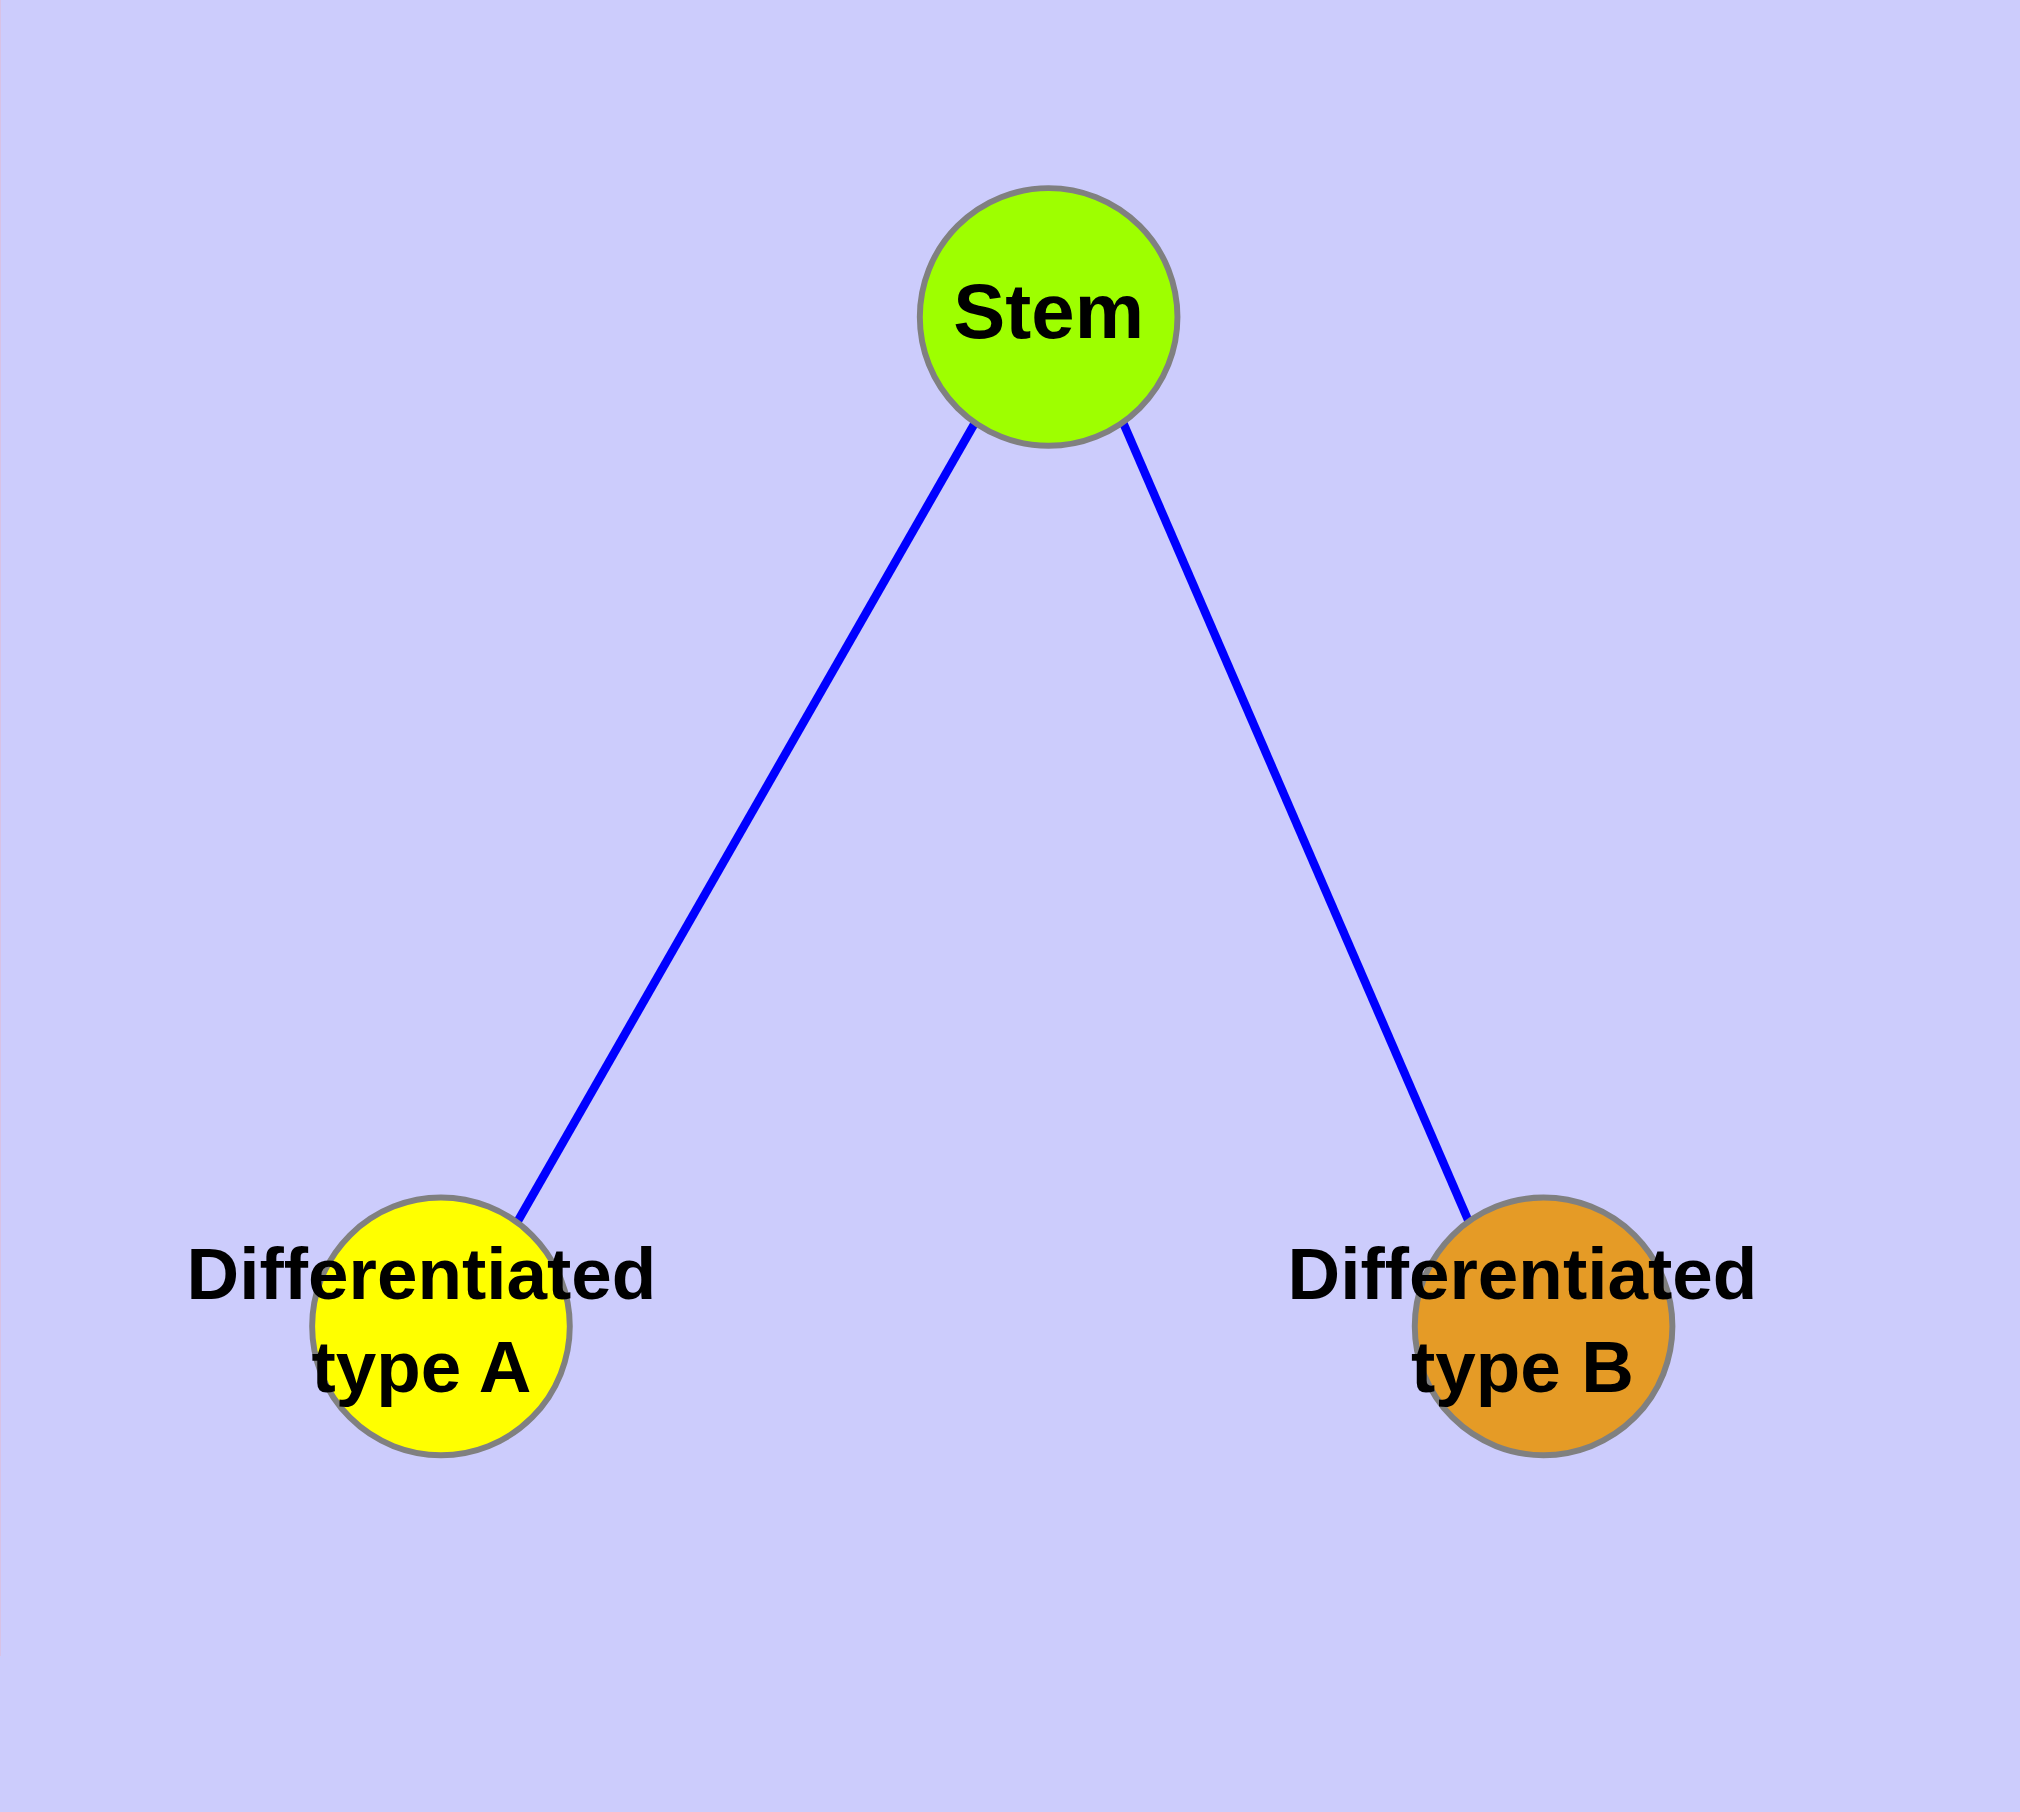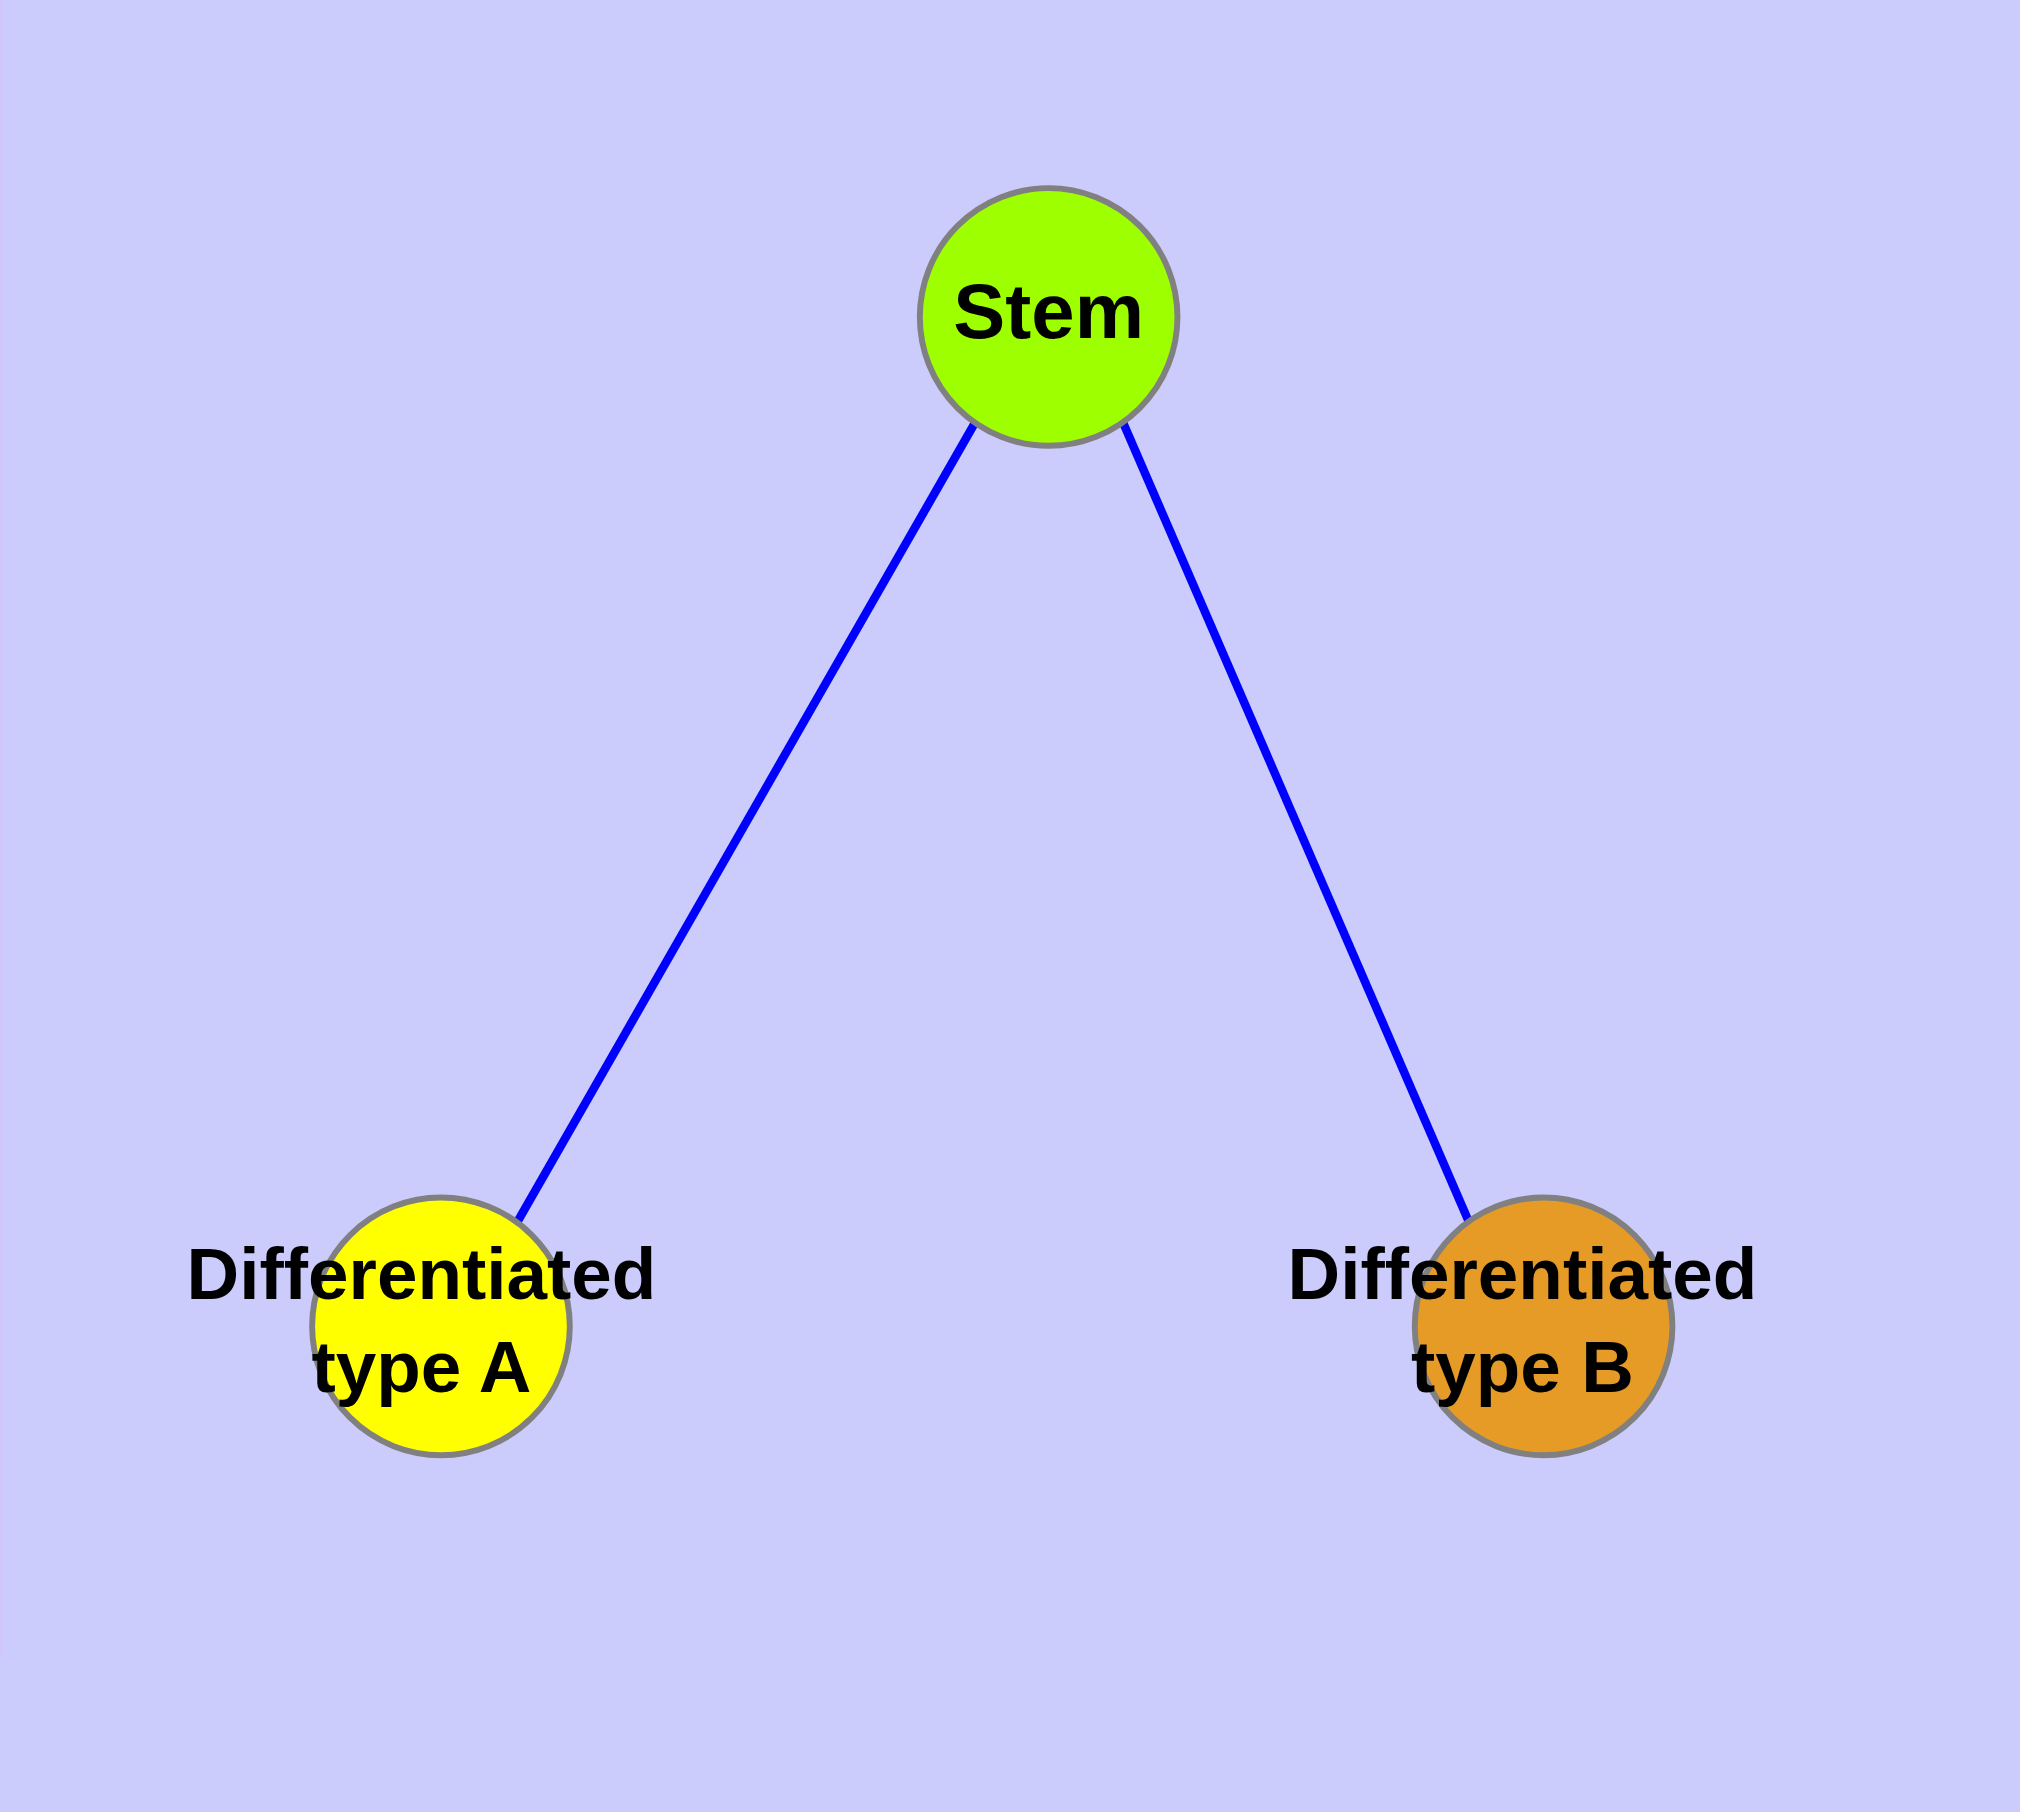--- a/index.html
+++ b/index.html
@@ -42,21 +42,21 @@
     text-anchor: middle;
     dominant-baseline: middle;
   }
   .node-label-text.stem-size {
     font-size: 92px;
   }
 </style>
 </head>
 <body>
 
-<div id="canvas-root" style="width: 2021px; height: 1656px; background: #f0abfc;">
+<div id="canvas-root" style="width: 2021px; height: 1656px; background: #fca5a5;">
   <svg id="graph-svg" viewBox="0 0 2384 2138" xmlns="http://www.w3.org/2000/svg" style="width: 2021px; height: 1812px;">
 
     <rect id="bg-rect" x="0" y="0" width="2384" height="2138" fill="#ccccfc"></rect>
 
     <g id="edges-group">
       <line class="edge-line" id="edge-0" x1="1150" y1="499" x2="610" y2="1442" stroke="#0000ff" stroke-width="10"></line>
       <line class="edge-line" id="edge-1" x1="1325" y1="499" x2="1733" y2="1442" stroke="#0000ff" stroke-width="10"></line>
     </g>
 
     <g id="nodes-group">

